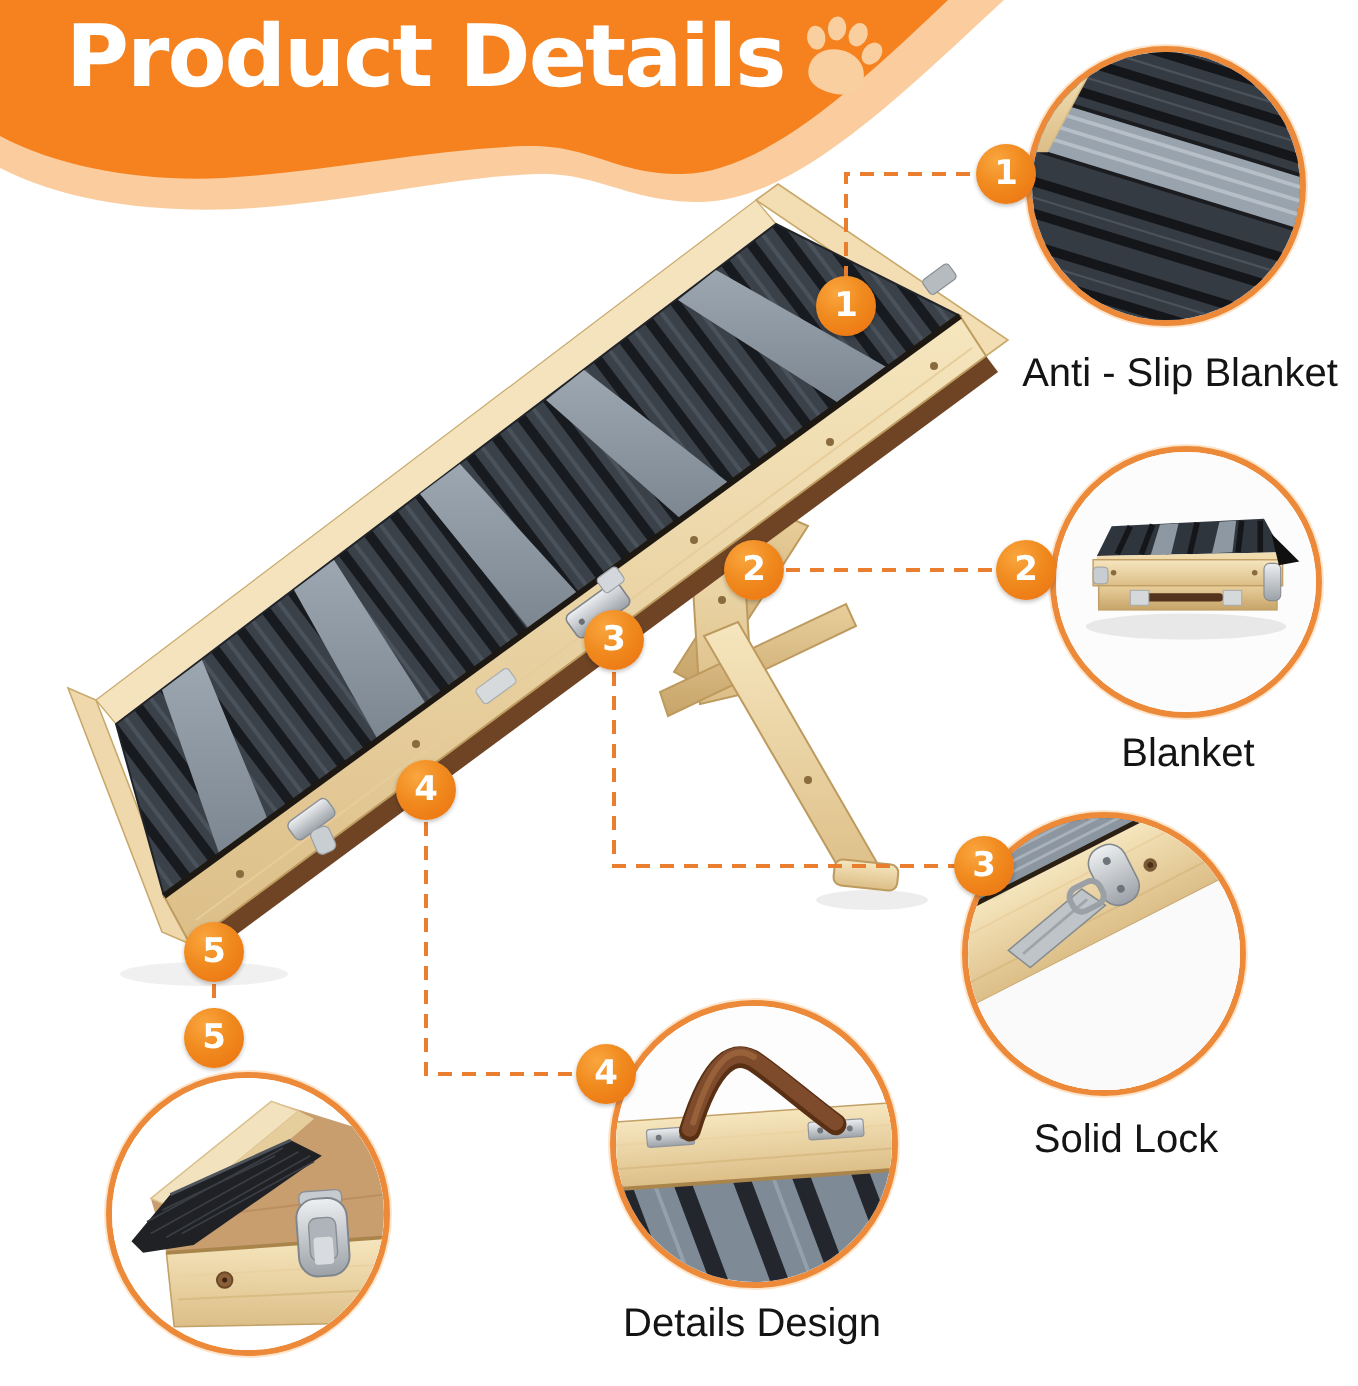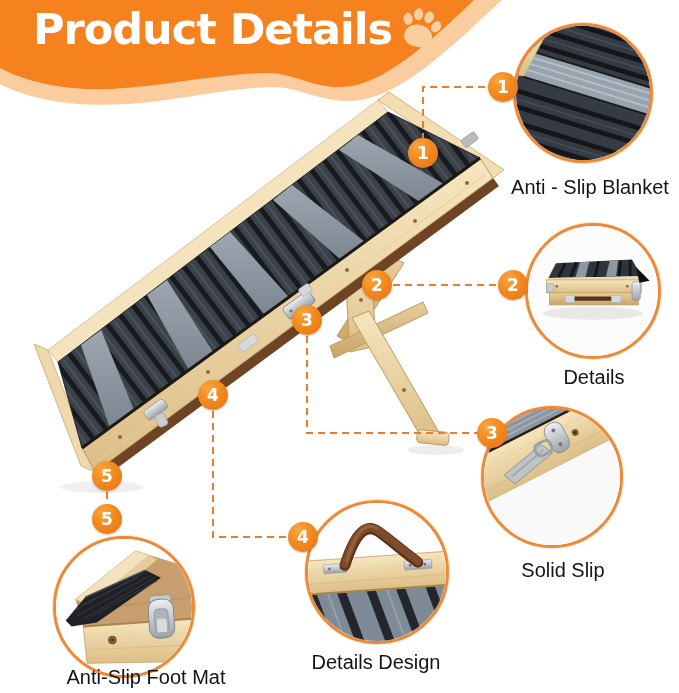--- a/index.html
+++ b/index.html
@@ -301,18 +301,17 @@
     </svg>
   </div>
 
   <div class="badge" style="left:488px;top:72px">1</div>
   <div class="badge" style="left:498px;top:270px">2</div>
   <div class="badge" style="left:477px;top:418px">3</div>
   <div class="badge" style="left:288px;top:522px">4</div>
   <div class="badge" style="left:92px;top:504px">5</div>
 
   <div class="callout-label" style="left:590px;top:176px">Anti - Slip Blanket</div>
-  <div class="callout-label" style="left:594px;top:366px">Details</div>
-  <div class="callout-label" style="left:563px;top:559px">Solid Slip</div>
+  <div class="callout-label" style="left:594px;top:366px">Blanket</div>
+  <div class="callout-label" style="left:563px;top:559px">Solid Lock</div>
   <div class="callout-label" style="left:376px;top:651px">Details Design</div>
-  <div class="callout-label" style="left:146px;top:666px">Anti-Slip Foot Mat</div>
 
 </div>
 
 </body></html>

